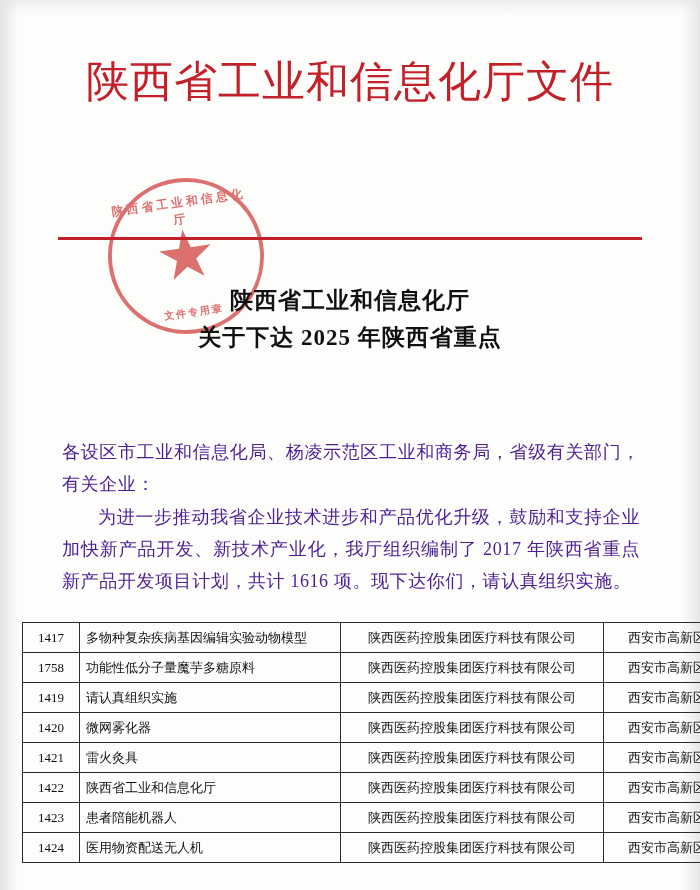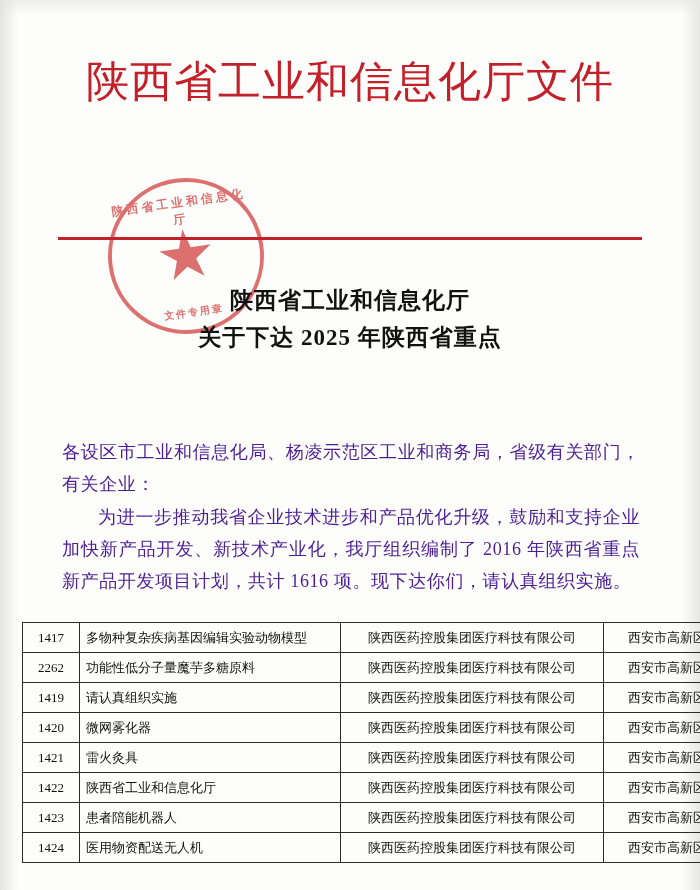--- a/index.html
+++ b/index.html
@@ -208,34 +208,34 @@
 
   <div class="red-rule"></div>
 
   <div class="doc-title">
     <div>陕西省工业和信息化厅</div>
     <div>关于下达 2025 年陕西省重点</div>
   </div>
 
   <div class="body-text">
     <p>各设区市工业和信息化局、杨凌示范区工业和商务局，省级有关部门，有关企业：</p>
-    <p class="indent">为进一步推动我省企业技术进步和产品优化升级，鼓励和支持企业加快新产品开发、新技术产业化，我厅组织编制了 2016 年陕西省重点新产品开发项目计划，共计 1616 项。现下达你们，请认真组织实施。</p>
+    <p class="indent">为进一步推动我省企业技术进步和产品优化升级，鼓励和支持企业加快新产品开发、新技术产业化，我厅组织编制了 2017 年陕西省重点新产品开发项目计划，共计 1616 项。现下达你们，请认真组织实施。</p>
   </div>
 
   <div class="table-wrap">
     <table class="proj">
       <tbody>
         <tr>
           <td class="c-id">1417</td>
           <td class="c-name">多物种复杂疾病基因编辑实验动物模型</td>
           <td class="c-company">陕西医药控股集团医疗科技有限公司</td>
           <td class="c-region">西安市高新区</td>
         </tr>
         <tr>
-          <td class="c-id">2262</td>
+          <td class="c-id">1758</td>
           <td class="c-name">功能性低分子量魔芋多糖原料</td>
           <td class="c-company">陕西医药控股集团医疗科技有限公司</td>
           <td class="c-region">西安市高新区</td>
         </tr>
         <tr>
           <td class="c-id">1419</td>
           <td class="c-name">请认真组织实施</td>
           <td class="c-company">陕西医药控股集团医疗科技有限公司</td>
           <td class="c-region">西安市高新区</td>
         </tr>

